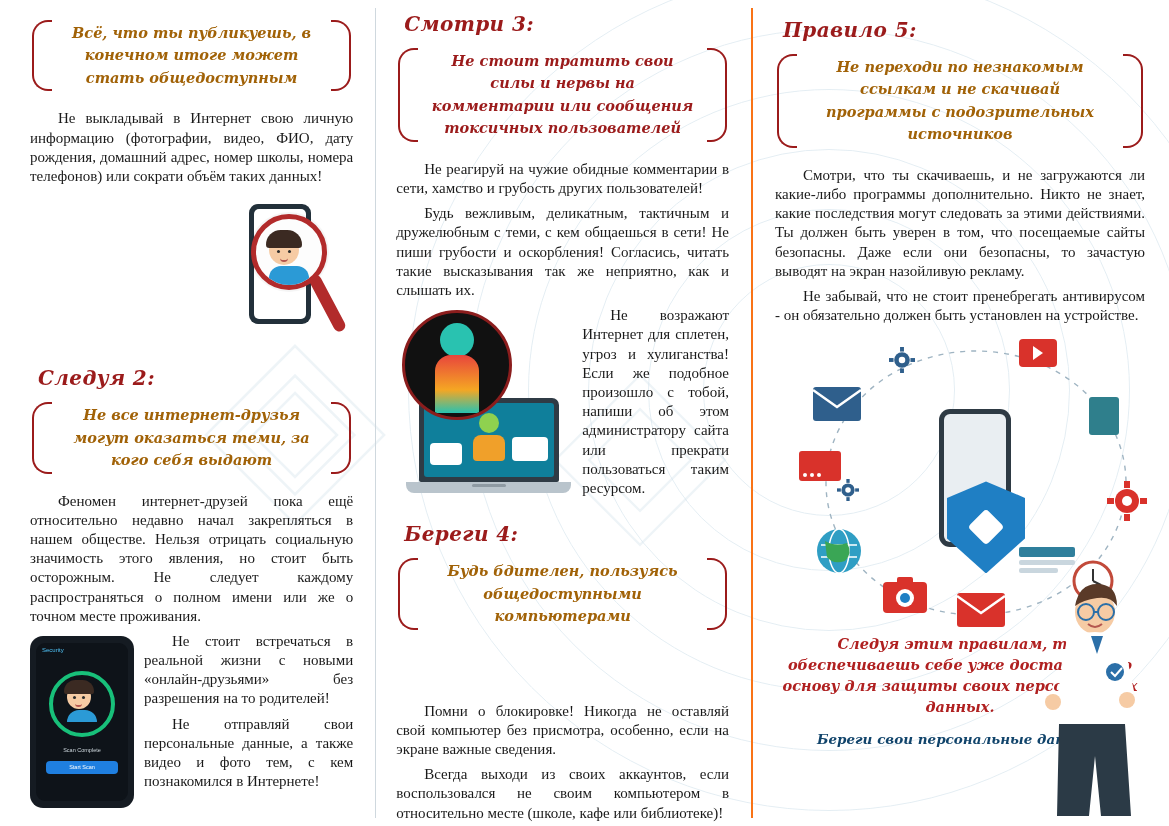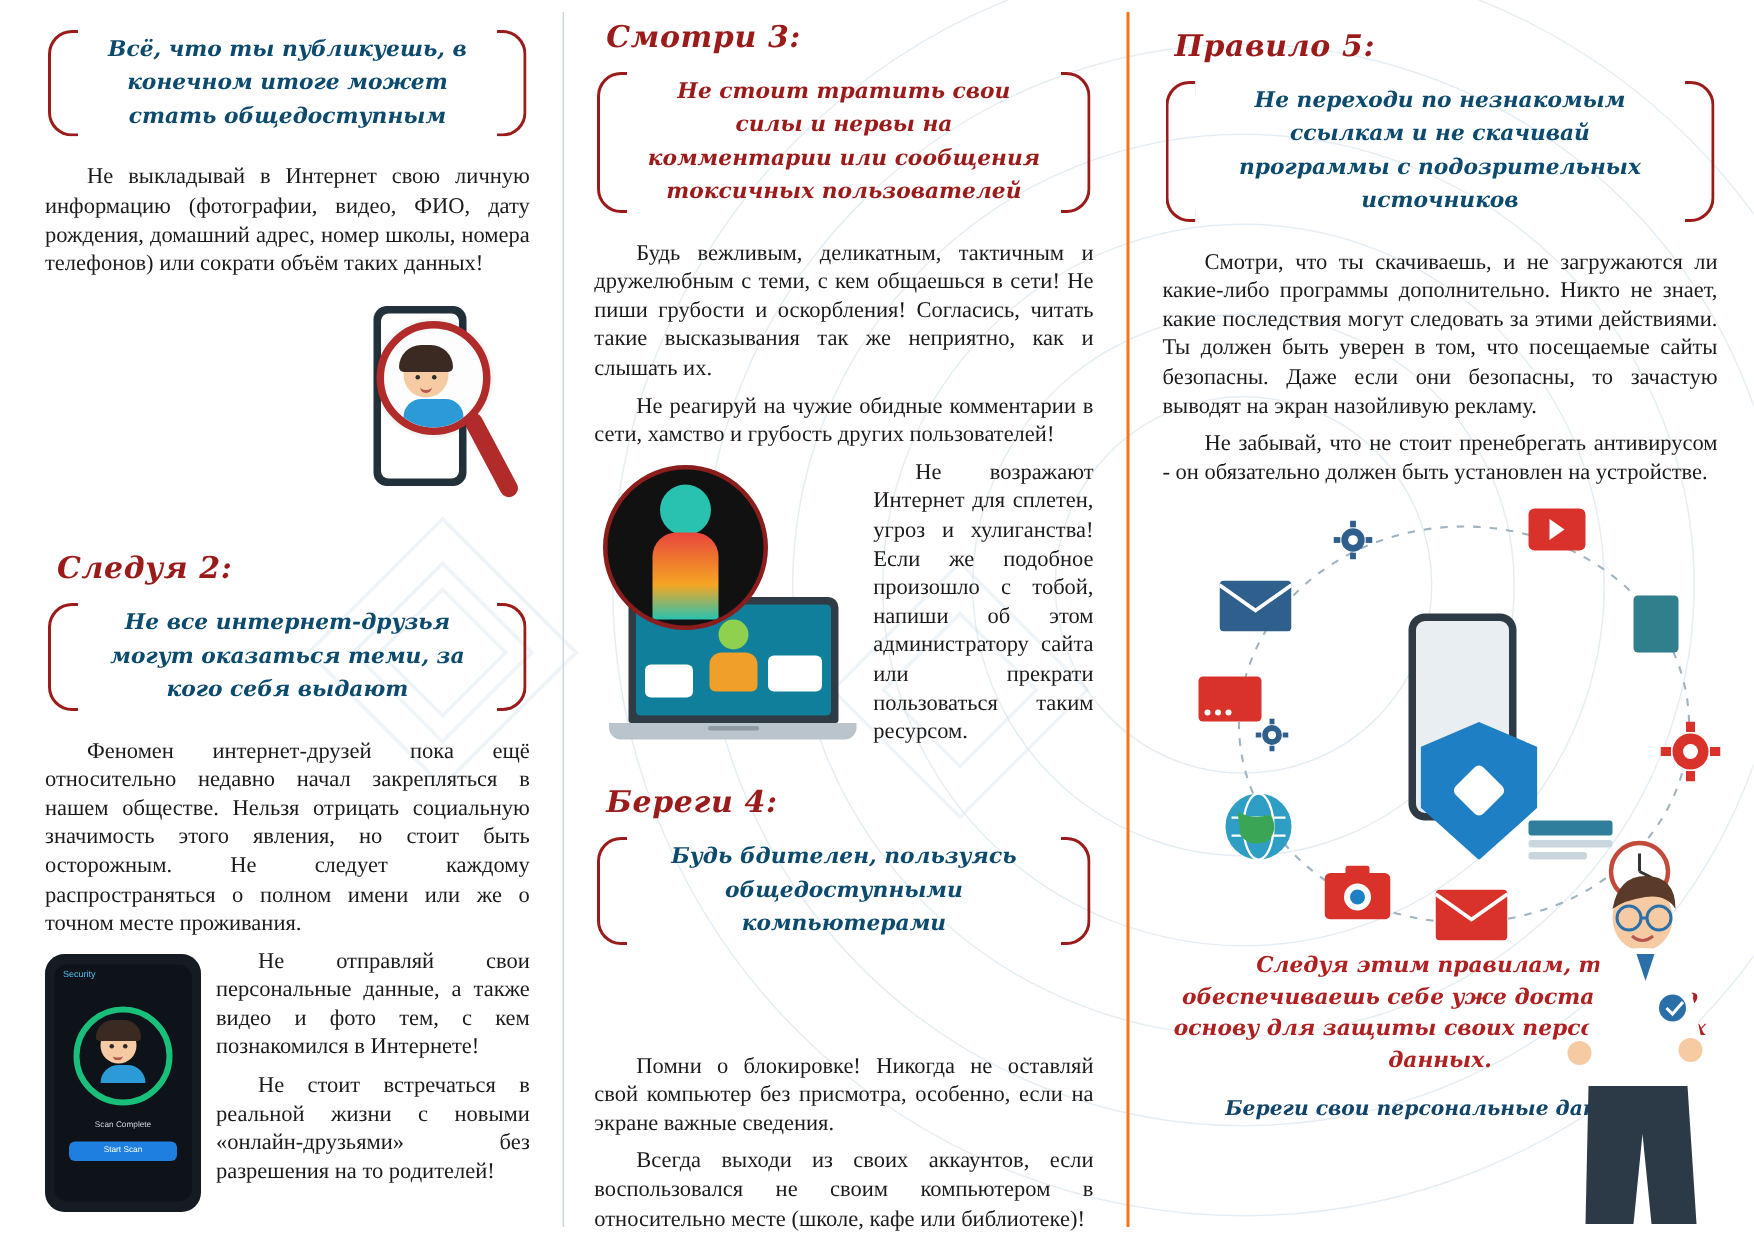--- a/index.html
+++ b/index.html
@@ -97,21 +97,21 @@
   }
   .brace::after {
     right: 2px;
     border-left: none;
     border-radius: 0 16px 16px 0;
   }
   .brace-text {
     font-family: "DejaVu Serif", serif;
     font-style: italic;
     font-weight: bold;
-    color: #0c4a6e;
+    color: #a16207;
     font-size: 14.5px;
     line-height: 1.55;
     text-align: center;
   }
   .brace-text.red { color: #9b1b1b; }
 
   p.body {
     margin: 0 0 6px 0;
     text-align: justify;
     text-indent: 28px;
@@ -473,35 +473,35 @@
                 <div class="mouth" style="left:8px;top:16px;width:7px;"></div>
               </div>
             <div class="body" style="width:30px;height:12px;"></div>
           </div>
         </div>
         <div class="pg-cap">Scan Complete</div>
         <div class="pg-btn">Start Scan</div>
       </div>
     </div>
 
+    <p class="body">Не стоит встречаться в реальной жизни с новыми «онлайн-друзьями» без разрешения на то родителей!</p>
     <p class="body">Не отправляй свои персональные данные, а также видео и фото тем, с кем познакомился в Интернете!</p>
-    <p class="body">Не стоит встречаться в реальной жизни с новыми «онлайн-друзьями» без разрешения на то родителей!</p>
     <div class="clear"></div>
   </div>
 
   <div class="col col-2">
 
     <div class="rule-title">Смотри 3:</div>
 
     <div class="brace">
       <div class="brace-text red">Не стоит тратить свои силы и нервы на комментарии или сообщения токсичных пользователей</div>
     </div>
 
+    <p class="body">Не реагируй на чужие обидные комментарии в сети, хамство и грубость других пользователей!</p>
     <p class="body">Будь вежливым, деликатным, тактичным и дружелюбным с теми, с кем общаешься в сети! Не пиши грубости и оскорбления! Согласись, читать такие высказывания так же неприятно, как и слышать их.</p>
-    <p class="body">Не реагируй на чужие обидные комментарии в сети, хамство и грубость других пользователей!</p>
 
     <div class="wrap-left" style="width:176px;">
       <div class="circle-photo" style="margin:0 0 -22px 6px;position:relative;z-index:3;">
         <div style="position:absolute;left:50%;top:10px;transform:translateX(-50%);width:34px;height:34px;border-radius:50%;background:#29c2b0;"></div>
         <div style="position:absolute;left:50%;top:42px;transform:translateX(-50%);width:44px;height:58px;background:linear-gradient(#e8453c,#f5a623 60%,#29c2b0);border-radius:16px 16px 0 0;"></div>
       </div>
       <div class="ill-laptop" style="margin-left:10px;">
         <div class="lp-lid">
           <div class="lp-screen">
             <div class="troll">

